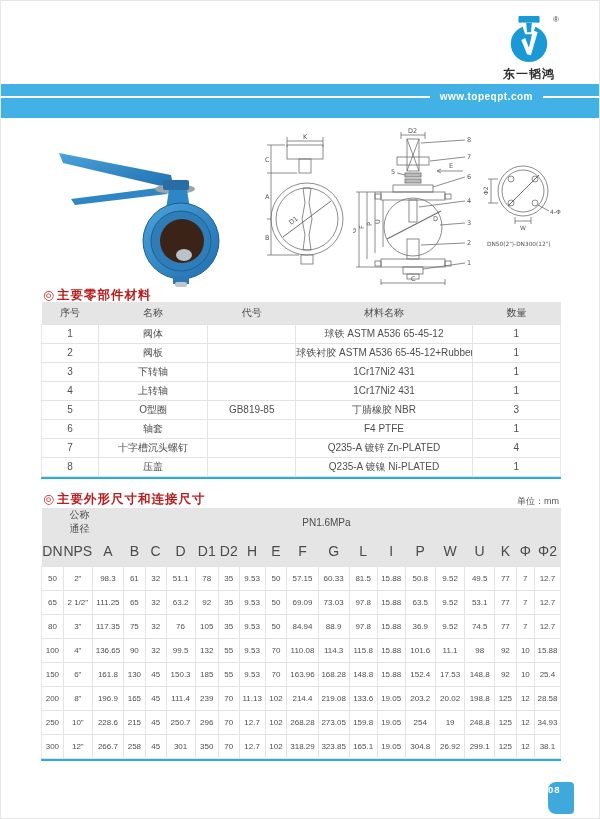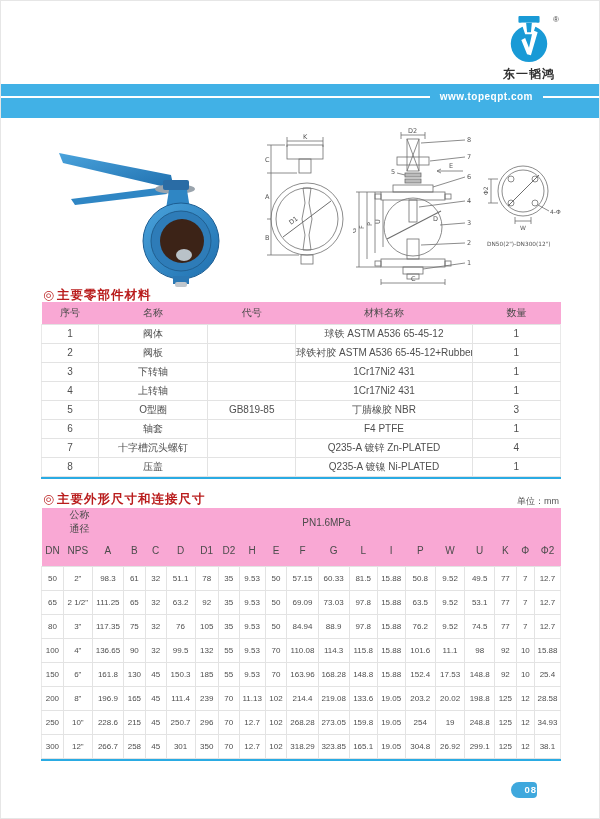--- a/index.html
+++ b/index.html
@@ -30,39 +30,39 @@
 
   
   .sec-title { position:absolute; left:42px; font-size:12.5px; font-weight:bold; color:#b91c1c;
                letter-spacing:1px; }
   .sec-title .bullet { font-weight:normal; margin-right:2px; }
   .unit-label { position:absolute; right:40px; font-size:9px; color:#555; }
 
   
   .tbl-wrap { position:absolute; left:40px; width:520px; border-bottom:2px solid #2aabe3; }
   table { width:100%; border-collapse:collapse; table-layout:fixed; }
-  thead th { background:#f9a8d4; font-weight:normal; color:#4b4b4b; border:none; }
+  thead th { background:#e5e5e5; font-weight:normal; color:#4b4b4b; border:none; }
   tbody td { color:#4f4f4f; border:1px solid #e3e3e3; text-align:center; white-space:nowrap;
              overflow:hidden; }
   tbody tr td:first-child { border-left:1px solid #e9e9e9; }
   tbody tr td:last-child  { border-right:1px solid #e9e9e9; }
 
   .materials-tbl thead th { height:22px; font-size:10px; text-align:center; }
   .materials-tbl tbody td { height:19px; font-size:10px; }
 
   .dims-tbl thead th { font-size:10px; }
   .dims-tbl thead tr.group-row th { height:28px; font-size:10px; }
   .dims-tbl thead tr.group-row th.left-group { text-align:left; padding-left:28px; }
-  .dims-tbl thead tr.cols-row th { height:30px; font-size:10px; text-align:center; }
+  .dims-tbl thead tr.cols-row th { height:30px; font-size:14px; text-align:center; }
   .dims-tbl tbody td { height:24px; font-size:8px; }
 
   
-  .page-badge { position:absolute; left:510px; top:781px; width:26px; height:16px;
+  .page-badge { position:absolute; left:547px; top:781px; width:26px; height:32px;
                 border-radius:8px 4px 4px 8px; color:#fff; font-size:9.5px; font-weight:bold;
-                text-align:right; line-height:16px; letter-spacing:1px; }
+                text-align:left; line-height:16px; letter-spacing:1px; }
 </style>
 </head>
 <body>
 
 <div class="page">
 
 
   <div class="logo-wrap">
     <svg class="logo-mark" width="44" height="48" viewBox="0 0 44 50">
       <rect x="11" y="1" width="22" height="7" rx="1" fill="#199ad6"></rect>
@@ -402,21 +402,21 @@
             <td>32</td>
             <td>76</td>
             <td>105</td>
             <td>35</td>
             <td>9.53</td>
             <td>50</td>
             <td>84.94</td>
             <td>88.9</td>
             <td>97.8</td>
             <td>15.88</td>
-            <td>76.2</td>
+            <td>36.9</td>
             <td>9.52</td>
             <td>74.5</td>
             <td>77</td>
             <td>7</td>
             <td>12.7</td>
           </tr>
           <tr>
             <td>100</td>
             <td>4"</td>
             <td>136.65</td>

